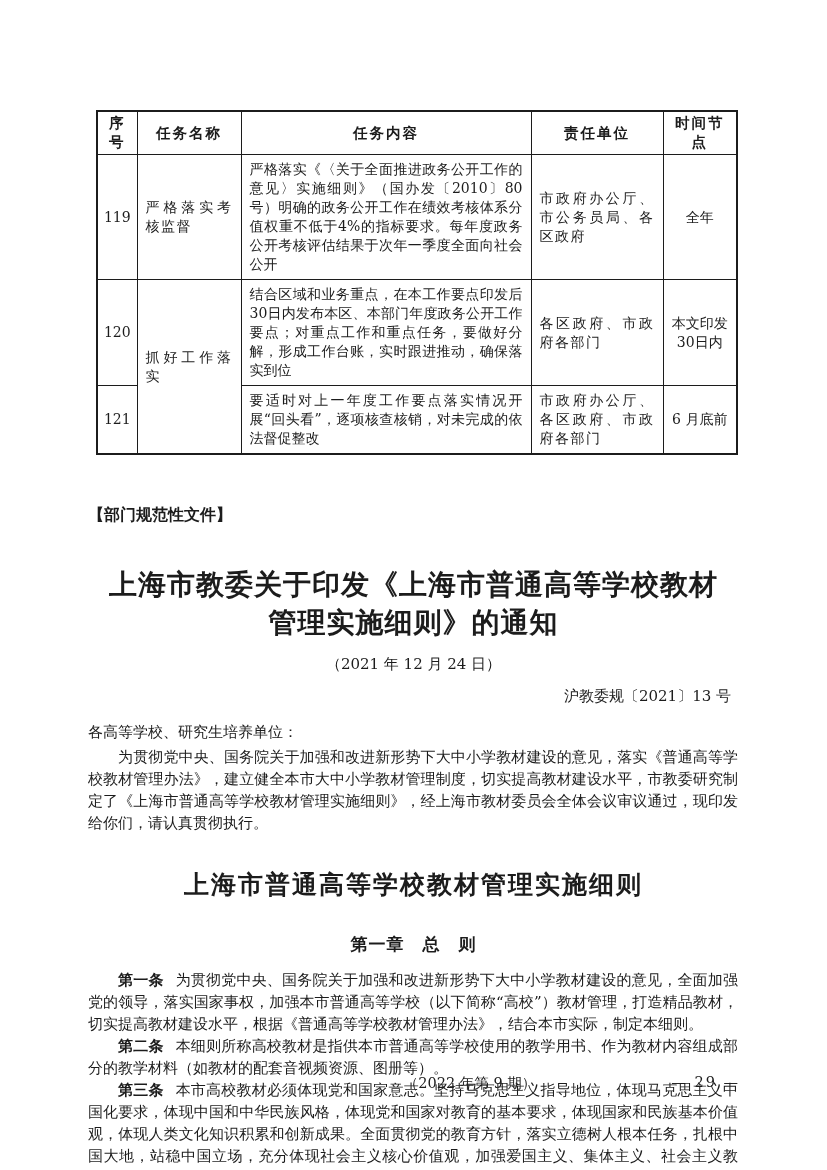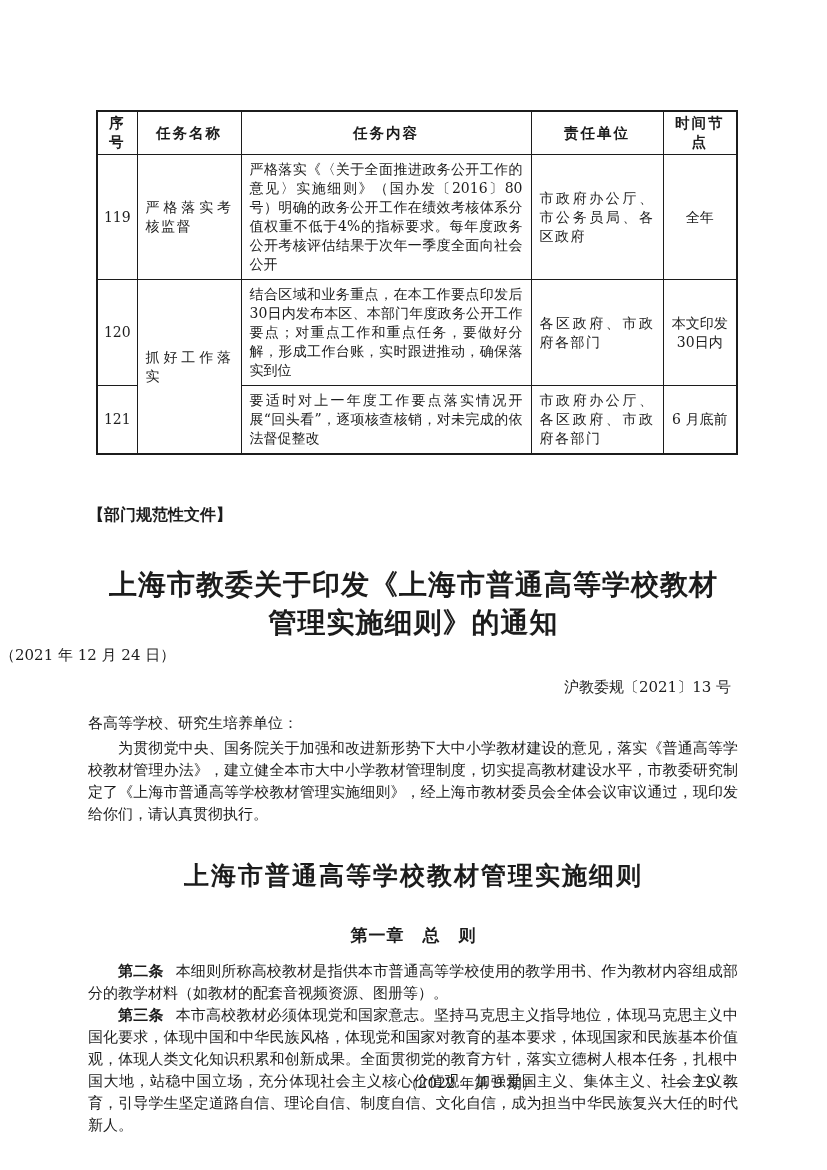--- a/index.html
+++ b/index.html
@@ -46,21 +46,21 @@
     font-size: 16px;
   }
   .notice-title {
     margin-top: 40px;
     text-align: center;
     font-weight: bold;
     font-size: 28px;
     line-height: 38px;
     letter-spacing: 1px;
   }
-  .notice-date { text-align: left; font-size: 15px; margin-top: 4px; }
+  .notice-date { text-align: center; font-size: 15px; margin-top: 13px; }
   .doc-number  { text-align: right; padding-right: 96px; font-size: 15px; margin-top: 13px; }
   .salutation  { margin: 17px 89px 0 88px; font-size: 15px; }
   .body-para {
     margin: 4px 89px 0 88px;
     font-size: 15px;
     line-height: 22px;
     text-align: justify;
     text-indent: 2em;
   }
   .reg-title {
@@ -116,21 +116,21 @@
         <th>任务名称</th>
         <th>任务内容</th>
         <th>责任单位</th>
         <th>时间节点</th>
       </tr>
     </thead>
     <tbody>
       <tr>
         <td class="c-no">119</td>
         <td class="c-task">严格落实考核监督</td>
-        <td class="c-content">严格落实《〈关于全面推进政务公开工作的意见〉实施细则》（国办发〔2016〕80 号）明确的政务公开工作在绩效考核体系分值权重不低于4%的指标要求。每年度政务公开考核评估结果于次年一季度全面向社会公开</td>
+        <td class="c-content">严格落实《〈关于全面推进政务公开工作的意见〉实施细则》（国办发〔2010〕80 号）明确的政务公开工作在绩效考核体系分值权重不低于4%的指标要求。每年度政务公开考核评估结果于次年一季度全面向社会公开</td>
         <td class="c-unit">市政府办公厅、市公务员局、各区政府</td>
         <td class="c-time">全年</td>
       </tr>
       <tr>
         <td class="c-no">120</td>
         <td class="c-task" rowspan="2">抓好工作落实</td>
         <td class="c-content">结合区域和业务重点，在本工作要点印发后30日内发布本区、本部门年度政务公开工作要点；对重点工作和重点任务，要做好分解，形成工作台账，实时跟进推动，确保落实到位</td>
         <td class="c-unit">各区政府、市政府各部门</td>
         <td class="c-time">本文印发 30日内</td>
       </tr>
@@ -152,20 +152,23 @@
 
   <div class="notice-date">（2021 年 12 月 24 日）</div>
   <div class="doc-number">沪教委规〔2021〕13 号</div>
   <div class="salutation">各高等学校、研究生培养单位：</div>
   <p class="body-para">为贯彻党中央、国务院关于加强和改进新形势下大中小学教材建设的意见，落实《普通高等学校教材管理办法》，建立健全本市大中小学教材管理制度，切实提高教材建设水平，市教委研究制定了《上海市普通高等学校教材管理实施细则》，经上海市教材委员会全体会议审议通过，现印发给你们，请认真贯彻执行。</p>
 
   <h2 class="reg-title">上海市普通高等学校教材管理实施细则</h2>
   <h3 class="chapter">第一章　总　则</h3>
 
   <p class="article">
+    <span class="art-label">第一条</span><span>为贯彻党中央、国务院关于加强和改进新形势下大中小学教材建设的意见，全面加强党的领导，落实国家事权，加强本市普通高等学校（以下简称“高校”）教材管理，打造精品教材，切实提高教材建设水平，根据《普通高等学校教材管理办法》，结合本市实际，制定本细则。</span>
+  </p>
+  <p class="article">
     <span class="art-label">第二条</span><span>本细则所称高校教材是指供本市普通高等学校使用的教学用书、作为教材内容组成部分的教学材料（如教材的配套音视频资源、图册等）。</span>
   </p>
   <p class="article">
     <span class="art-label">第三条</span><span>本市高校教材必须体现党和国家意志。坚持马克思主义指导地位，体现马克思主义中国化要求，体现中国和中华民族风格，体现党和国家对教育的基本要求，体现国家和民族基本价值观，体现人类文化知识积累和创新成果。全面贯彻党的教育方针，落实立德树人根本任务，扎根中国大地，站稳中国立场，充分体现社会主义核心价值观，加强爱国主义、集体主义、社会主义教育，引导学生坚定道路自信、理论自信、制度自信、文化自信，成为担当中华民族复兴大任的时代新人。</span>
   </p>
 
   <div class="footer">
     <span class="issue">（2022 年第 9 期）</span>
     <span class="page-num">—  29  —</span>
   </div>

